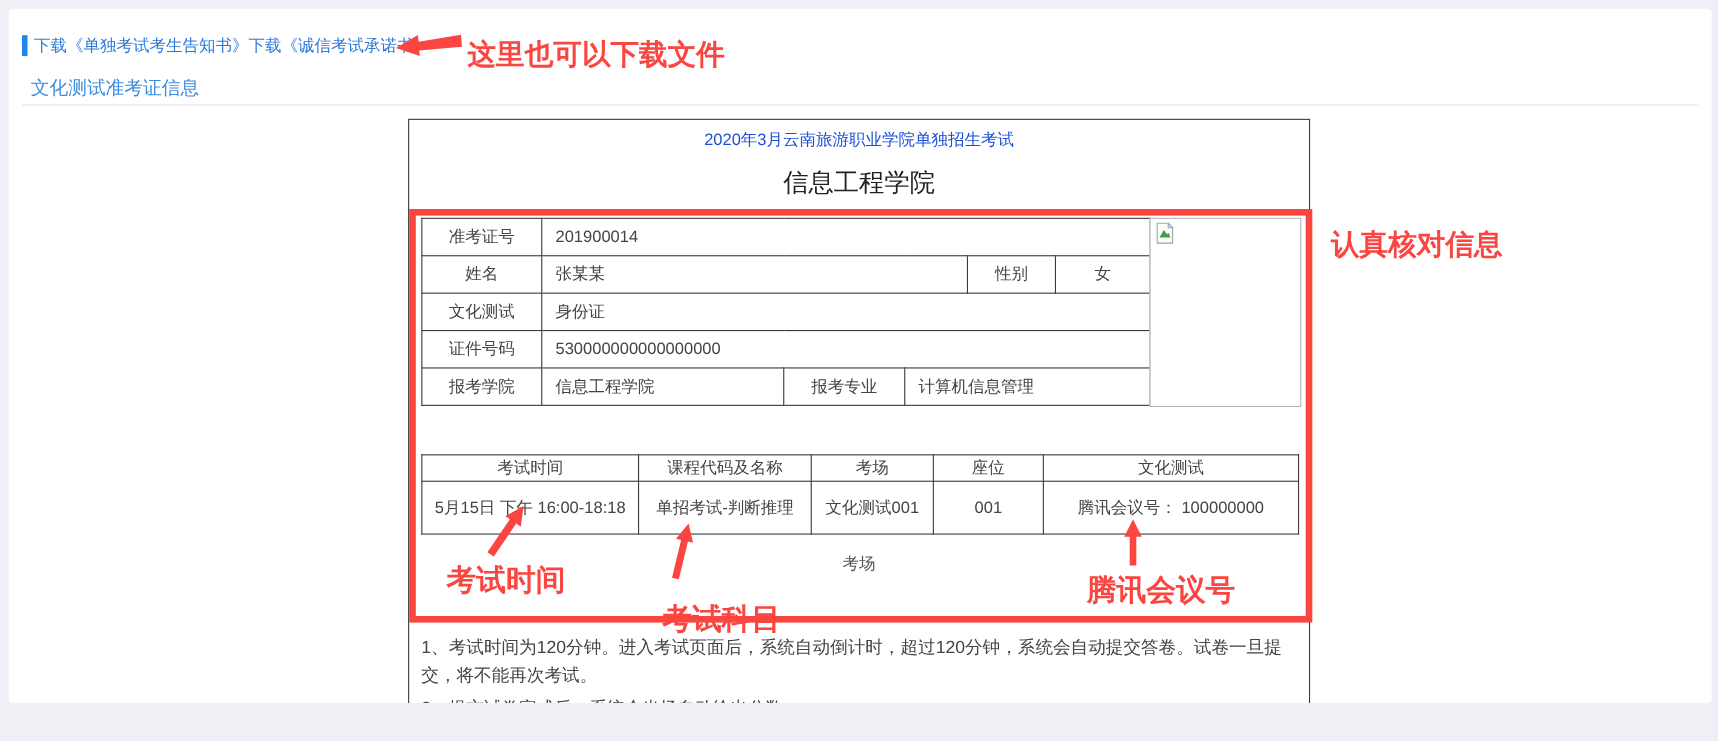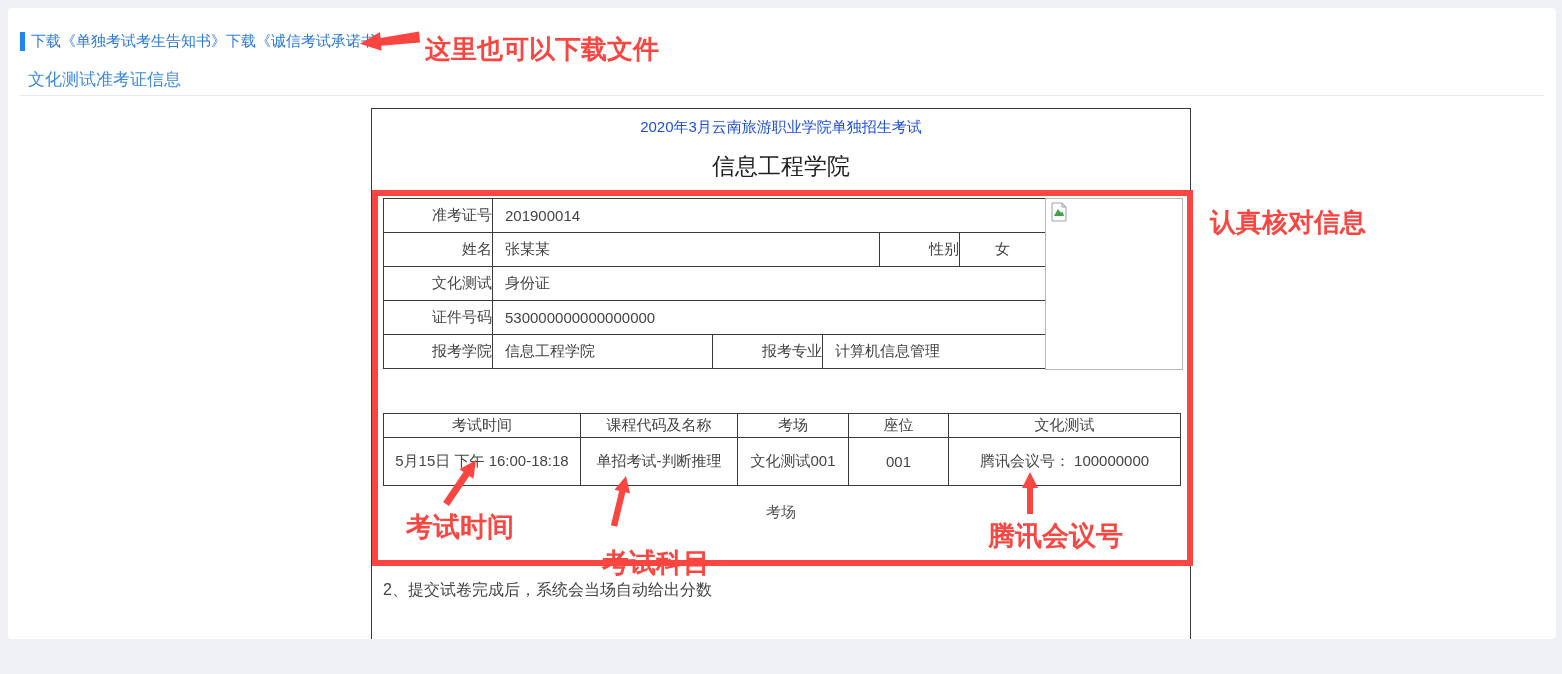--- a/index.html
+++ b/index.html
@@ -30,21 +30,21 @@
     width:820px; height:560px;
     background:#fff;
     border:1px solid #3a3a3a;
   }
   .card-header { position:absolute; left:0; top:9px; width:100%; text-align:center; font-size:15px; color:#1d4ed8; }
   .card-title  { position:absolute; left:0; top:42px; width:100%; text-align:center; font-size:23px; color:#222; font-weight:500; }
   table { border-collapse:collapse; table-layout:fixed; }
   td { border:1px solid #3a3a3a; font-size:15px; color:#444; overflow:hidden; white-space:nowrap; }
   .info-table { position:absolute; left:11px; top:89px; width:662px; }
   .info-table td { height:34px; }
-  td.lbl { text-align:right; }
+  td.lbl { text-align:center; }
   td.val { text-align:left; padding-left:12px; }
   td.ctr { text-align:center; }
   .photo-box {
     position:absolute; left:673px; top:89px;
     width:138px; height:172px;
     border:1px solid #b5b5b5; background:#fff;
   }
   .photo-box svg { position:absolute; left:3px; top:3px; }
   .sched-table { position:absolute; left:11px; top:304px; width:797px; }
   .sched-table td { text-align:center; }
@@ -150,20 +150,21 @@
         <td>文化测试001</td>
         <td>001</td>
         <td>腾讯会议号： 100000000</td>
       </tr>
     </tbody>
       </table>
 
     <div class="room-label">考场</div>
 
     <div class="notes">
+      <p>1、考试时间为120分钟。进入考试页面后，系统自动倒计时，超过120分钟，系统会自动提交答卷。试卷一旦提交，将不能再次考试。</p>
       <p>2、提交试卷完成后，系统会当场自动给出分数</p>
     </div>
   </div>
 
   <div class="red-box"></div>
 
   <div class="arrow" style="left:352px; top:22px; transform:rotate(-5deg);">
     <svg width="62" height="22" viewBox="0 0 62 22">
       <polygon points="0,11 21,1 21,7 60,4 60,15 21,15 21,20"></polygon>
     </svg>

